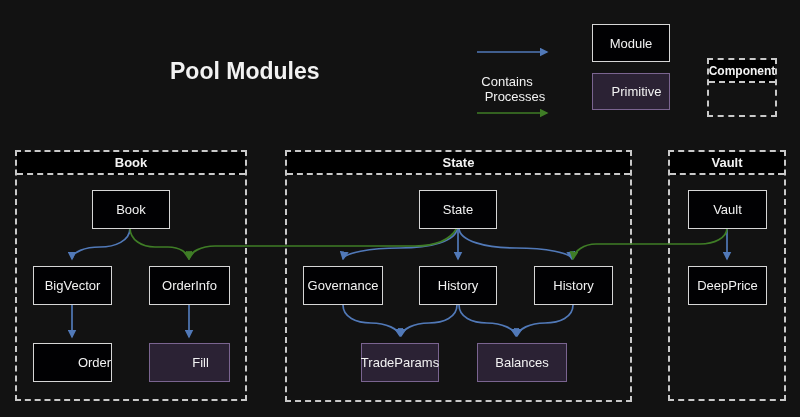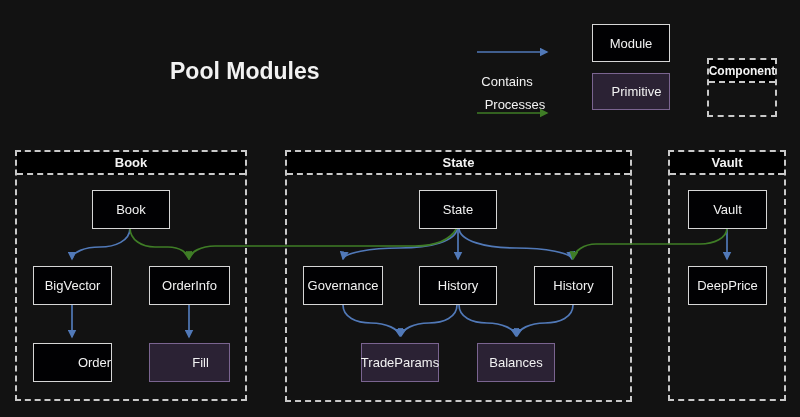--- a/index.html
+++ b/index.html
@@ -66,21 +66,21 @@
   .head-p { fill: var(--processes-arrow, #3f7d26); }
 </style>
 </head>
 <body>
 
 <div id="canvas">
 
   <div class="diagram-title" style="left:170px; top:58px;">Pool Modules</div>
 
   <div class="legend-label" style="left:469px; top:30px;margin-top:44px;">Contains</div>
-  <div class="legend-label" style="left:477px; top:89px;margin-top:8px;">Processes</div>
+  <div class="legend-label" style="left:477px; top:89px;">Processes</div>
 
   <div class="container" style="left:15px; top:150px; width:232px; height:251px;">
     <div class="band">Book</div>
   </div>
   <div class="container" style="left:285px; top:150px; width:347px; height:252px;">
     <div class="band">State</div>
   </div>
   <div class="container" style="left:668px; top:150px; width:118px; height:251px;">
     <div class="band">Vault</div>
   </div>
@@ -150,21 +150,21 @@
   </div>
   <div class="node" style="left:419px; top:266px; width:78px; height:39px;">
     <span>History</span>
   </div>
   <div class="node" style="left:534px; top:266px; width:79px; height:39px;">
     <span>History</span>
   </div>
   <div class="node primitive" style="left:361px; top:343px; width:78px; height:39px;">
     <span>TradeParams</span>
   </div>
-  <div class="node primitive" style="left:477px; top:343px; width:78px; height:39px;text-align:center;">
+  <div class="node primitive" style="left:477px; top:343px; width:90px; height:39px;text-align:center;">
     <span>Balances</span>
   </div>
 
   <div class="node" style="left:688px; top:190px; width:79px; height:39px;">
     <span>Vault</span>
   </div>
   <div class="node" style="left:688px; top:266px; width:79px; height:39px;">
     <span>DeepPrice</span>
   </div>
 

